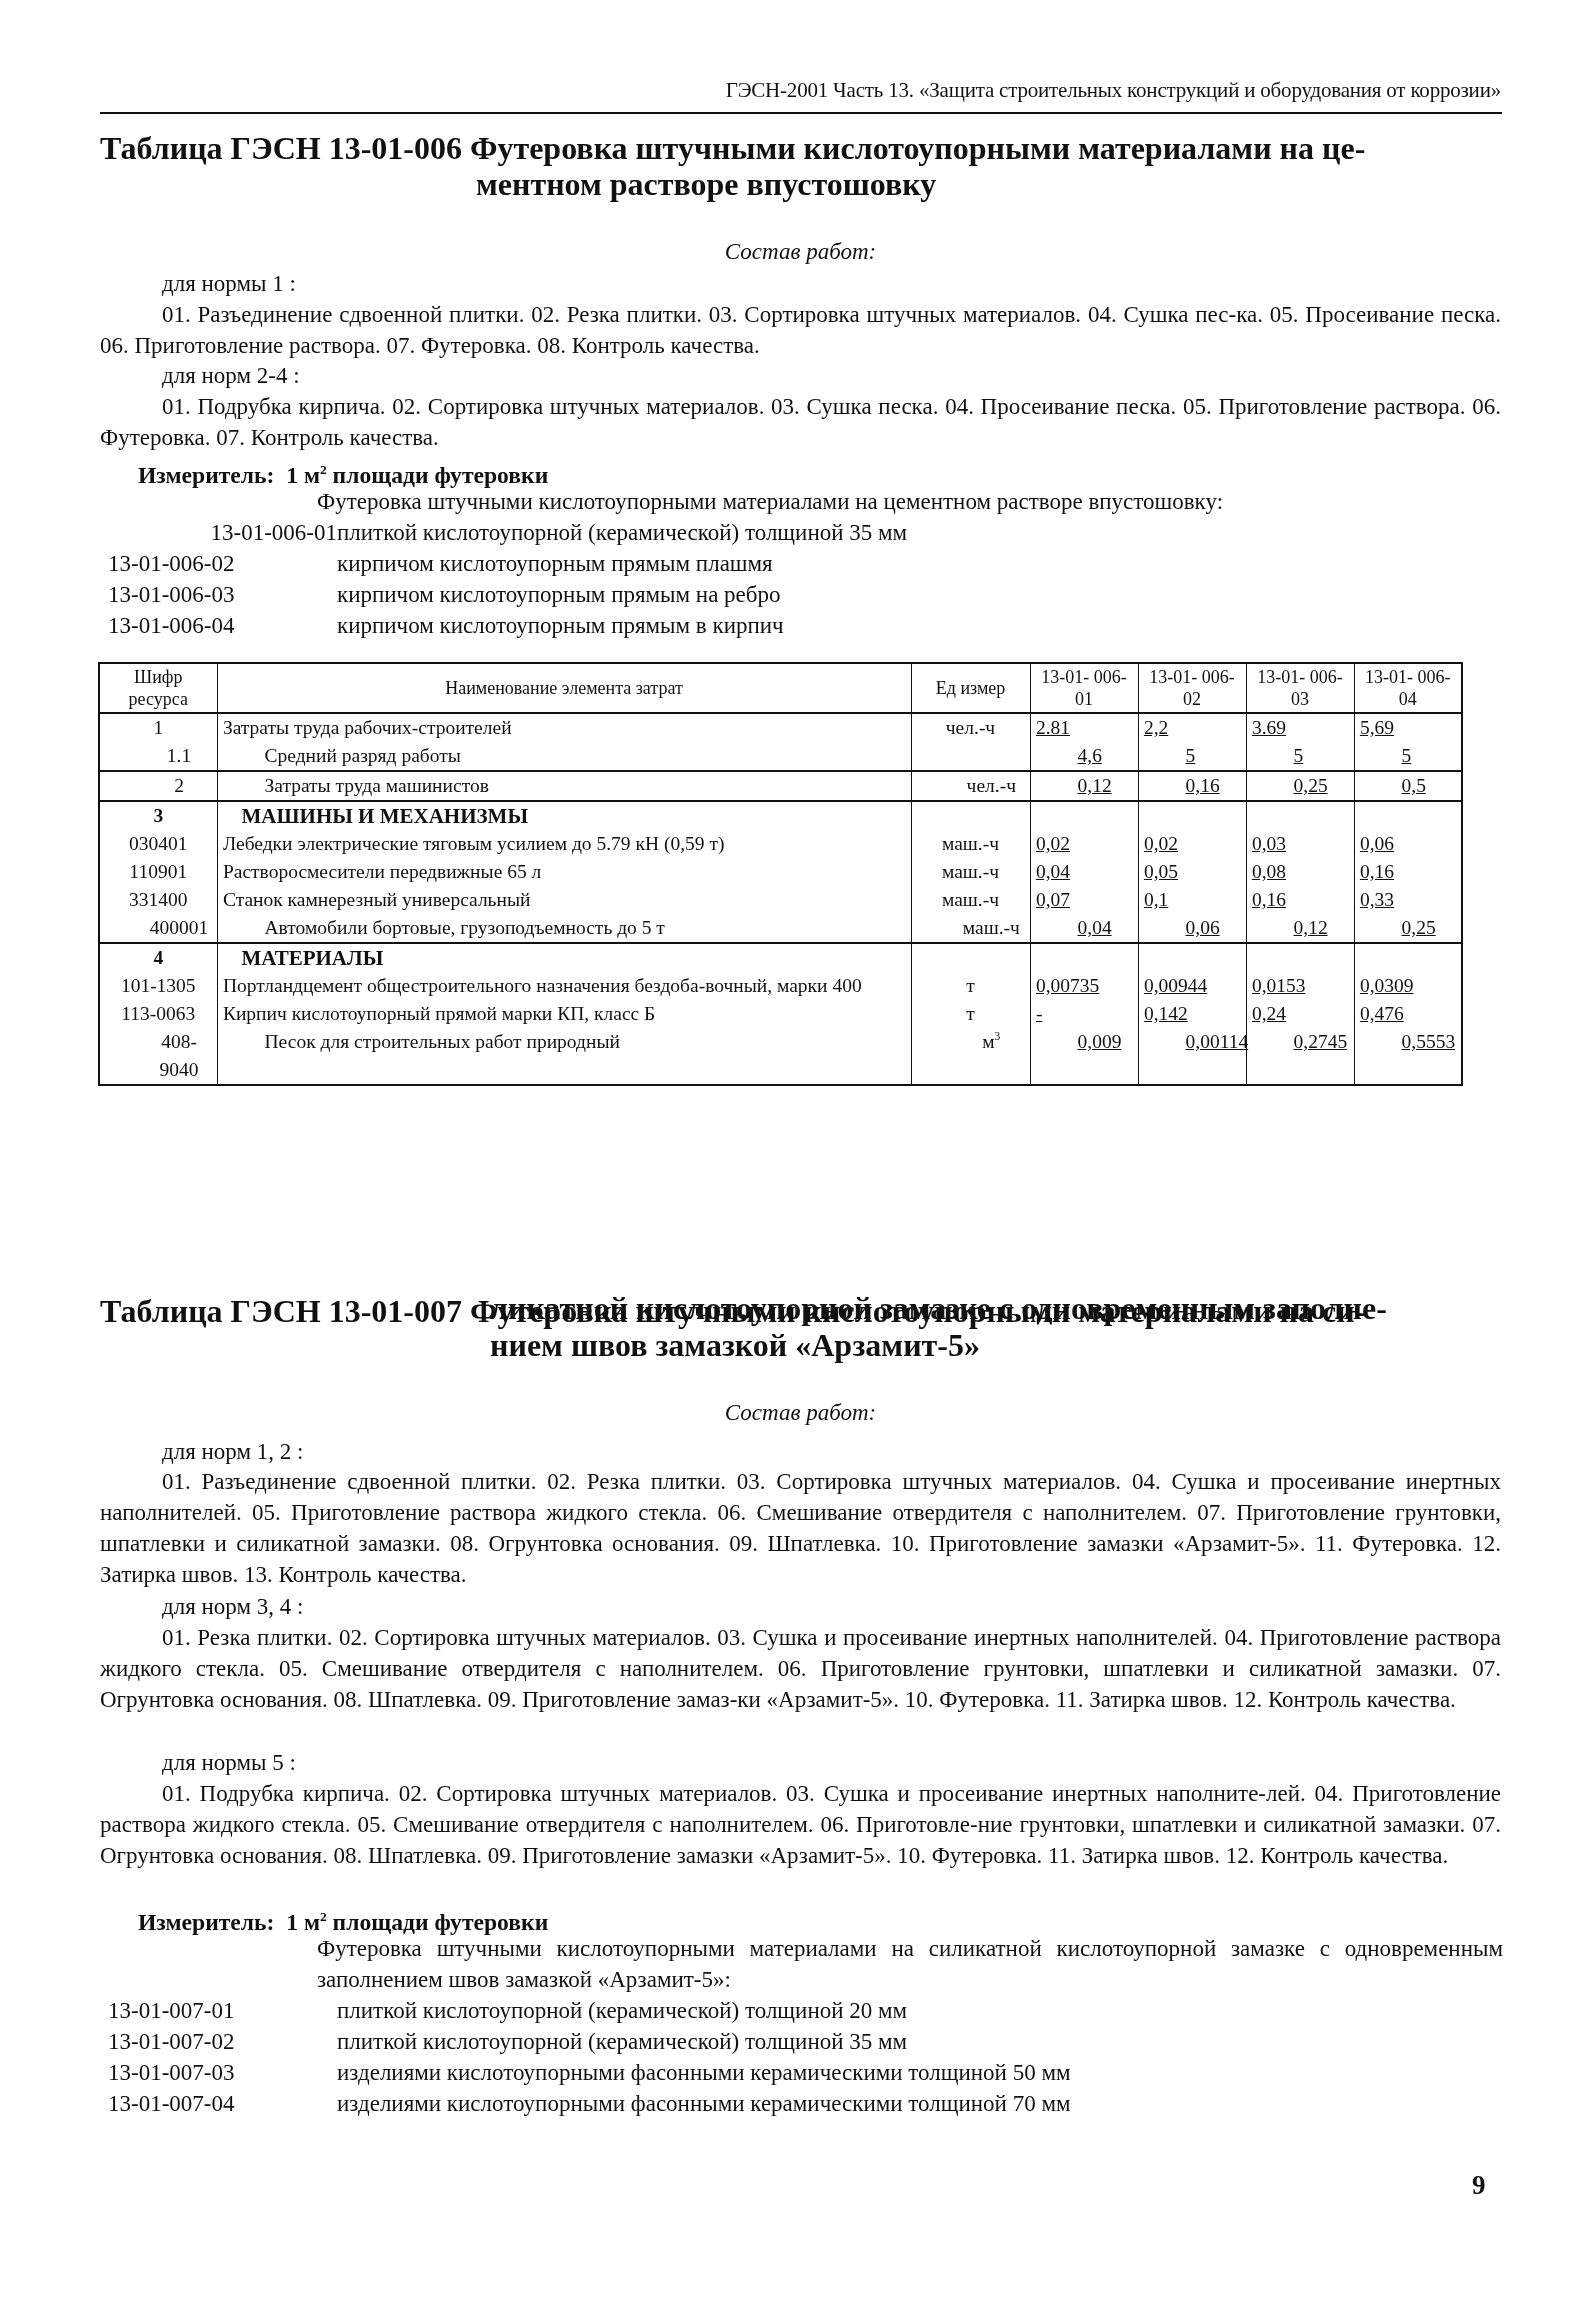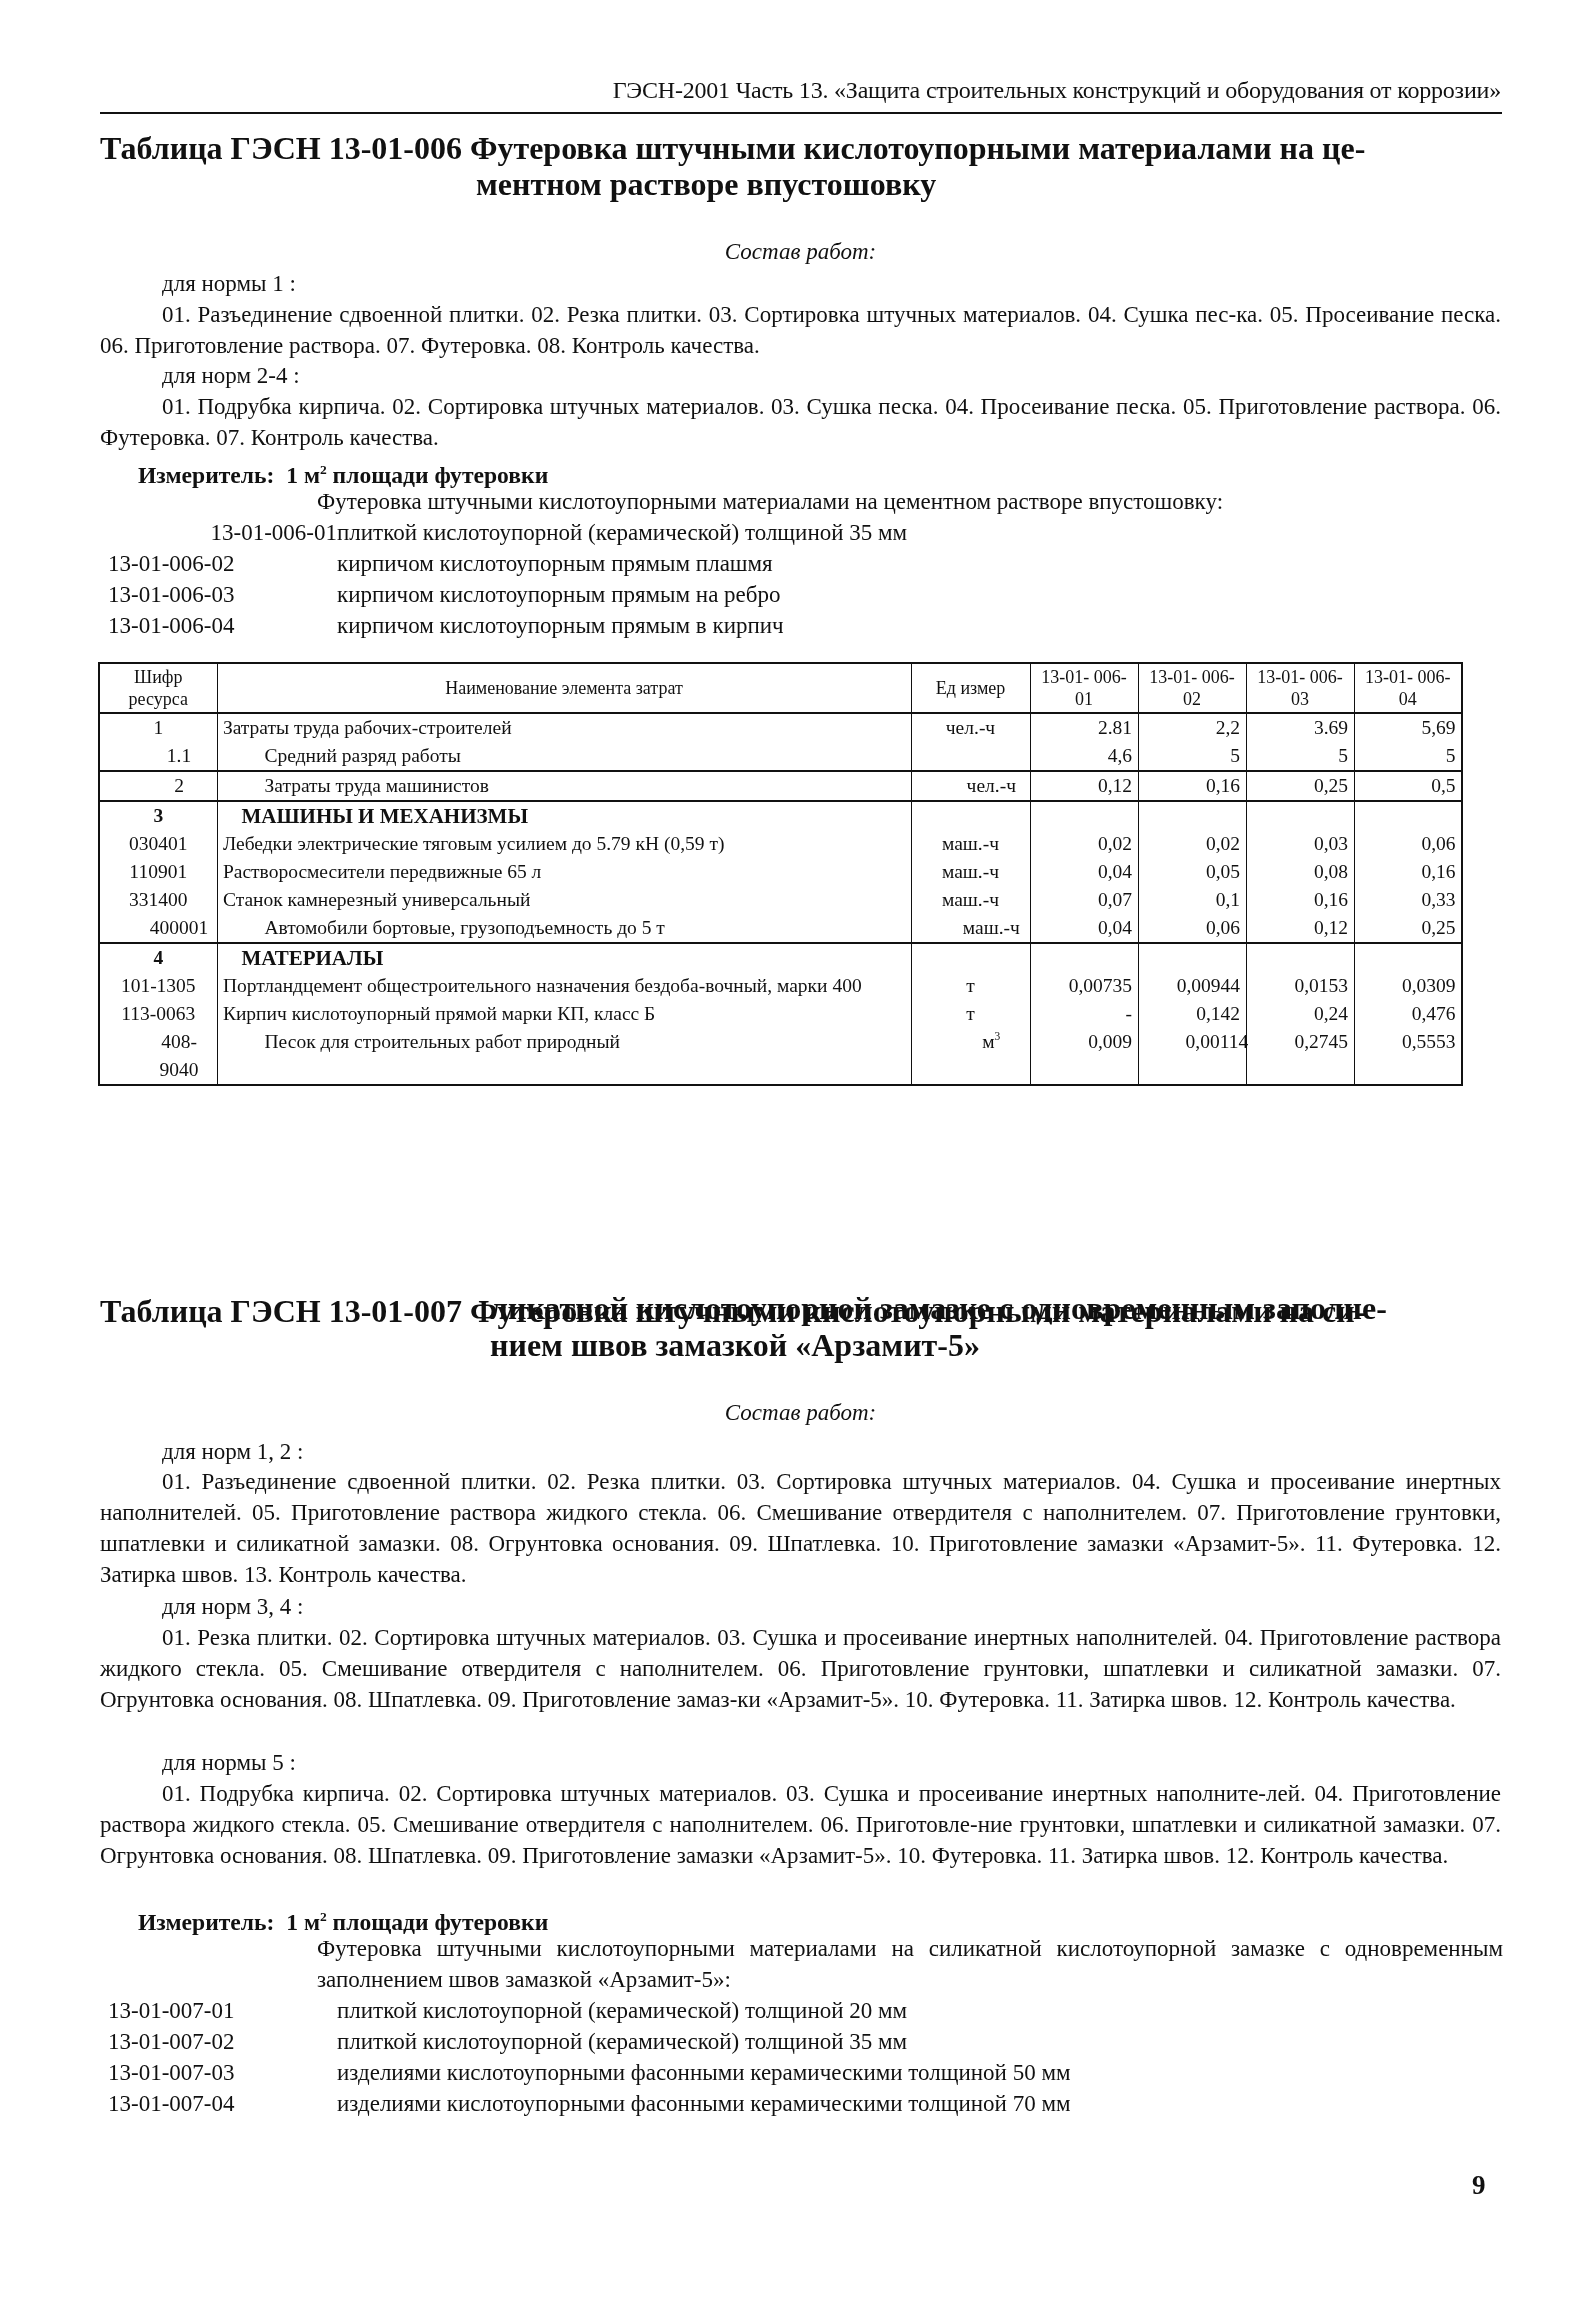--- a/index.html
+++ b/index.html
@@ -3,21 +3,21 @@
 <meta charset="utf-8">
 <style>
   html, body { margin: 0; padding: 0; background: #ffffff; }
   body {
     width: 1592px; height: 2307px; position: relative; overflow: hidden;
     font-family: "Liberation Serif", "DejaVu Serif", serif; color: #111;
   }
   .abs { position: absolute; }
   .running-head {
     left: 100px; width: 1401px; top: 75px; text-align: right;
-    font-size: 24px; line-height: 31px; letter-spacing: -0.2px;
+    font-size: 21px; line-height: 31px; letter-spacing: -0.2px;
   }
   .rule { left: 100px; width: 1402px; top: 112px; height: 0; border-top: 2.7px solid #111; }
   .title {
     left: 100px; width: 1401px; font-weight: bold; font-size: 32px; line-height: 36px;
   }
   .center-italic { left: 100px; width: 1401px; text-align: center; font-style: italic; font-size: 23px; line-height: 30px; }
   .para {
     left: 100px; width: 1401px; font-size: 23px; line-height: 31px; text-align: justify;
   }
   .para .indent { display: inline-block; width: 62px; }
@@ -37,21 +37,21 @@
   table.res th, table.res td {
     border-left: 1.3px solid #111; border-right: 1.3px solid #111;
     padding: 0 5.4px; vertical-align: top; font-weight: normal;
   }
   table.res thead th {
     border-bottom: 2.7px solid #111; height: 48px; vertical-align: middle;
     text-align: center; font-size: 18px; line-height: 22px;
   }
   table.res td.code { text-align: center; }
   table.res td.unit { text-align: center; }
-  table.res td.num { text-align: right; }
+  table.res td.num { text-align: left; text-decoration: underline; }
   table.res tr.group-end td { border-bottom: 2.7px solid #111; padding-left: 47px; }
   table.res tr.group-head td.code, table.res tr.group-head td.name { font-weight: bold; }
   table.res tr.group-head td.name { padding-left: 24px; font-size: 21px; }
   table.res sup { font-size: 11.5px; vertical-align: 8px; line-height: 0; }
 
   .page-num { left: 1472px; top: 2170px; font-weight: bold; font-size: 27px; }
 </style>
 </head>
 <body>
 

